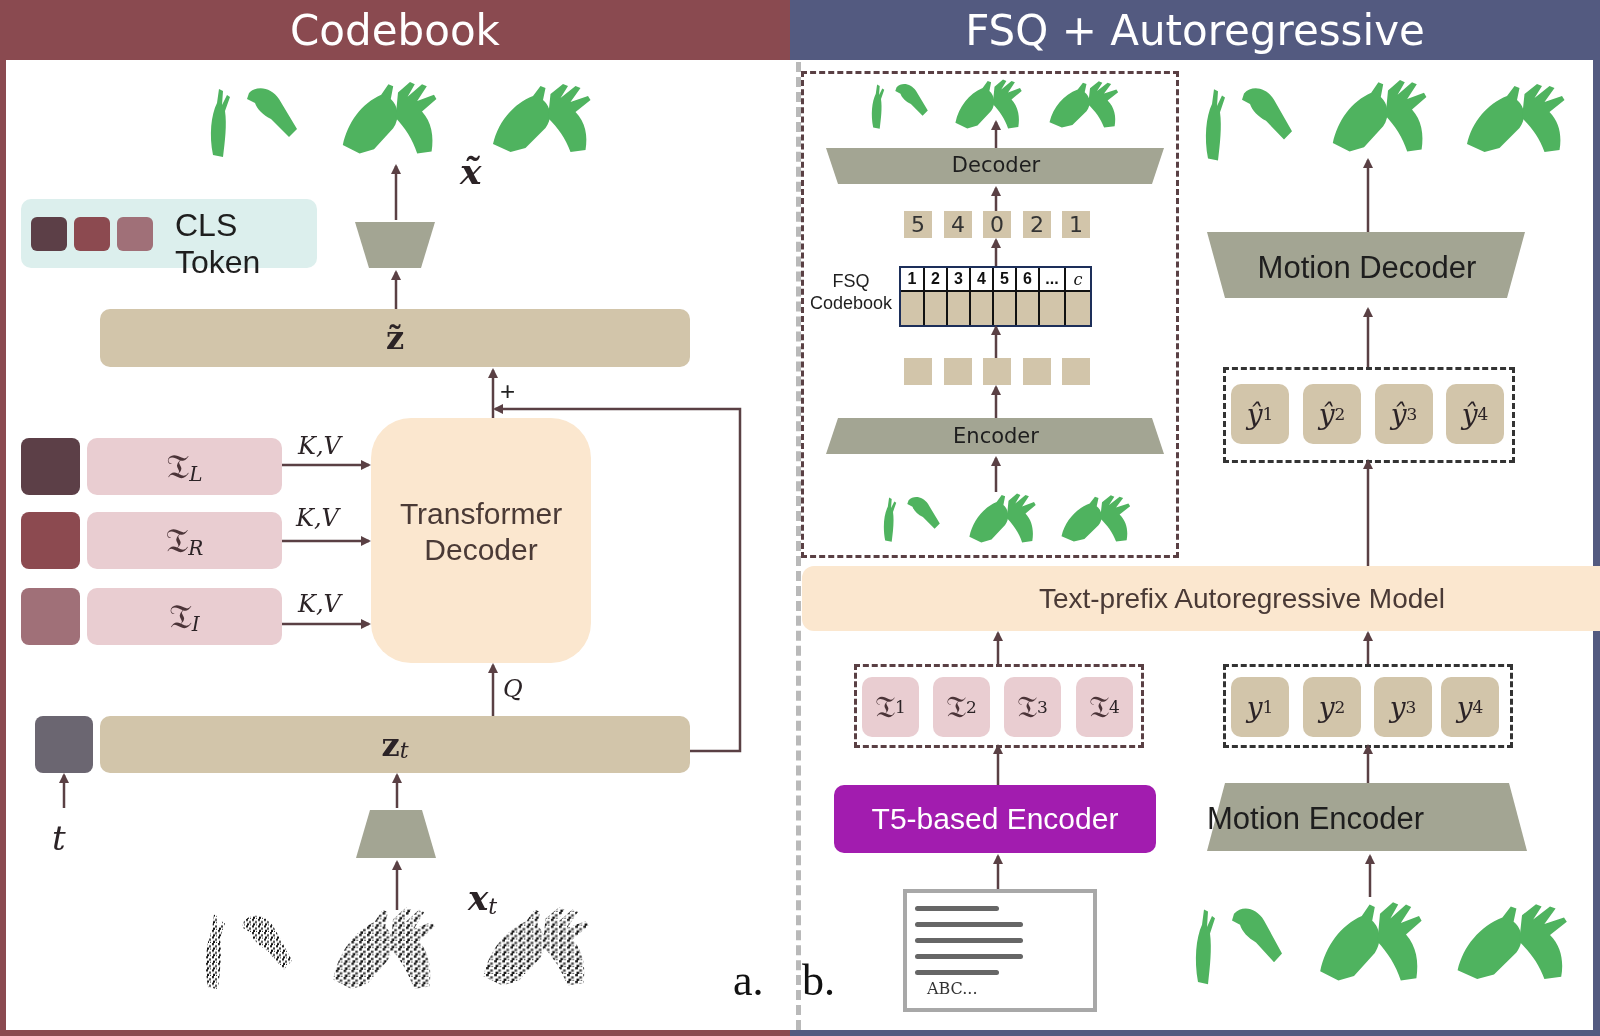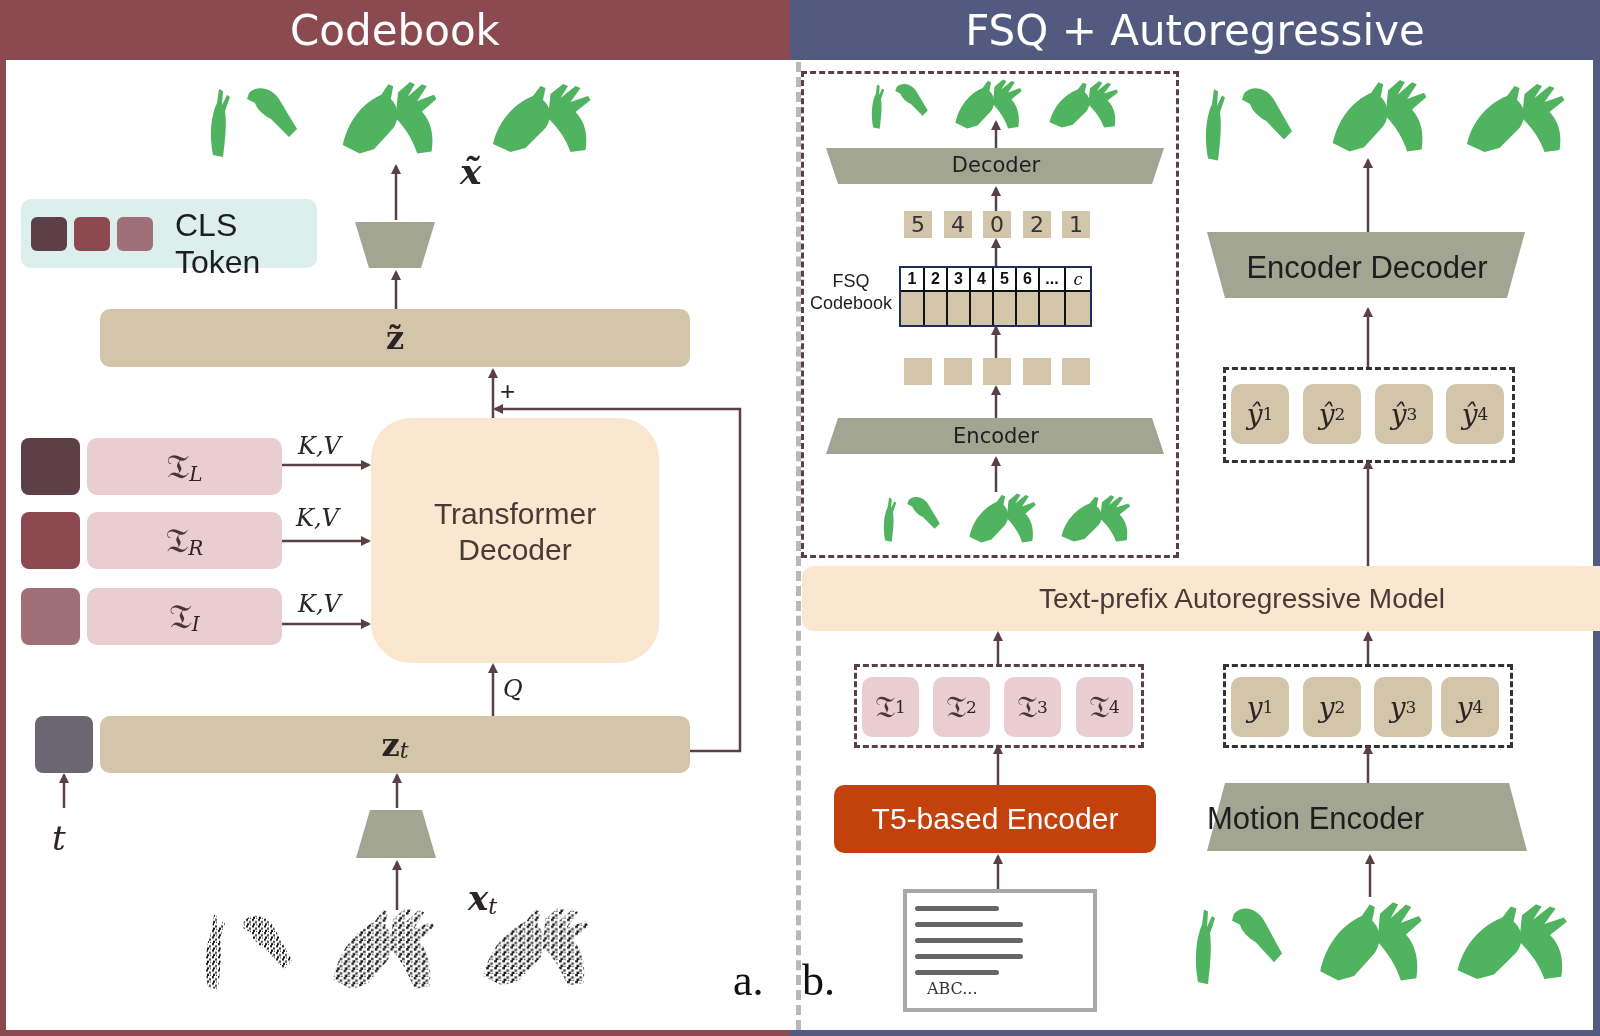--- a/index.html
+++ b/index.html
@@ -86,21 +86,21 @@
 </div>
 
 <svg class="abs" style="left:355px;top:220px" width="82" height="50">
   <polygon points="0,2 80,2 66,48 14,48" fill="#a3a593"></polygon>
 </svg>
 
 <div class="abs bar" style="left:100px;top:309px;width:590px;height:58px;display:flex;align-items:center;justify-content:center">
   <span class="mathb" style="font-size:32px">z̃</span>
 </div>
 
-<div class="abs" style="left:371px;top:418px;width:288px;height:245px;background:#fbe7cf;border-radius:40px;display:flex;flex-direction:column;align-items:center;justify-content:center;">
+<div class="abs" style="left:371px;top:418px;width:220px;height:245px;background:#fbe7cf;border-radius:40px;display:flex;flex-direction:column;align-items:center;justify-content:center;">
   <div class="lbl" style="font-size:30px;color:#4a3a36;margin-top:-18px">Transformer</div>
   <div class="lbl" style="font-size:30px;color:#4a3a36;margin-top:2px">Decoder</div>
 </div>
 
 <div class="abs" style="left:21px;top:438px;width:59px;height:57px;background:#5c3f47;border-radius:8px"></div>
 <div class="abs tok" style="left:87px;top:438px;width:195px;height:57px;background:#e9cdd1">
   <span class="frak" style="font-size:34px">𝔗</span>
     <sub class="math" style="font-size:20px;margin-top:14px">L</sub>
 </div>
 <div class="abs math" style="left:298px;top:432px;font-size:24px">K,V</div>
@@ -260,21 +260,21 @@
 </svg>
 <svg class="abs" style="left:1462px;top:82px" width="110" height="80">
   <g fill="#4fb35f" transform="scale(1.25,1.0)">
       <use href="#hands-pair"></use>
     </g>
 </svg>
 
 <svg class="abs" style="left:1207px;top:232px" width="320" height="68">
   <polygon points="0,0 318,0 300,66 18,66" fill="#a3a593"></polygon>
 </svg>
-<div class="abs lbl" style="left:1207px;top:250px;width:320px;text-align:center;font-size:31px">Encoder Decoder</div>
+<div class="abs lbl" style="left:1207px;top:250px;width:320px;text-align:center;font-size:31px">Motion Decoder</div>
 
 <div class="abs dash-dark" style="left:1223px;top:367px;width:286px;height:90px"></div>
 <div class="abs tok bar" style="left:1231px;top:384px;width:58px;height:60px">
     <span class="math" style="font-size:28px">ŷ</span>
     <sup class="math" style="font-size:17px;font-style:normal">1</sup>
   </div>
 <div class="abs tok bar" style="left:1303px;top:384px;width:58px;height:60px">
     <span class="math" style="font-size:28px">ŷ</span>
     <sup class="math" style="font-size:17px;font-style:normal">2</sup>
   </div>
@@ -320,21 +320,21 @@
   </div>
 <div class="abs tok bar" style="left:1374px;top:677px;width:58px;height:60px">
     <span class="math" style="font-size:28px">y</span>
     <sup class="math" style="font-size:17px;font-style:normal">3</sup>
   </div>
 <div class="abs tok bar" style="left:1441px;top:677px;width:58px;height:60px">
     <span class="math" style="font-size:28px">y</span>
     <sup class="math" style="font-size:17px;font-style:normal">4</sup>
   </div>
 
-<div class="abs" style="left:834px;top:785px;width:322px;height:68px;background:#c2410c;border-radius:10px;display:flex;align-items:center;justify-content:center">
+<div class="abs" style="left:834px;top:785px;width:322px;height:68px;background:#a21caf;border-radius:10px;display:flex;align-items:center;justify-content:center">
   <span class="lbl" style="font-size:30px;color:#fff">T5-based Encoder</span>
 </div>
 
 <svg class="abs" style="left:1207px;top:783px" width="322" height="70">
   <polygon points="18,0 302,0 320,68 0,68" fill="#a3a593"></polygon>
 </svg>
 <div class="abs lbl" style="left:1207px;top:801px;width:322px;text-align:left;font-size:31px">Motion Encoder</div>
 
 <div class="abs" style="left:903px;top:889px;width:186px;height:115px;border:4px solid #a8a8a8;background:#fff">
   <div class="doc-line" style="left:8px;top:13px;width:84px"></div>

